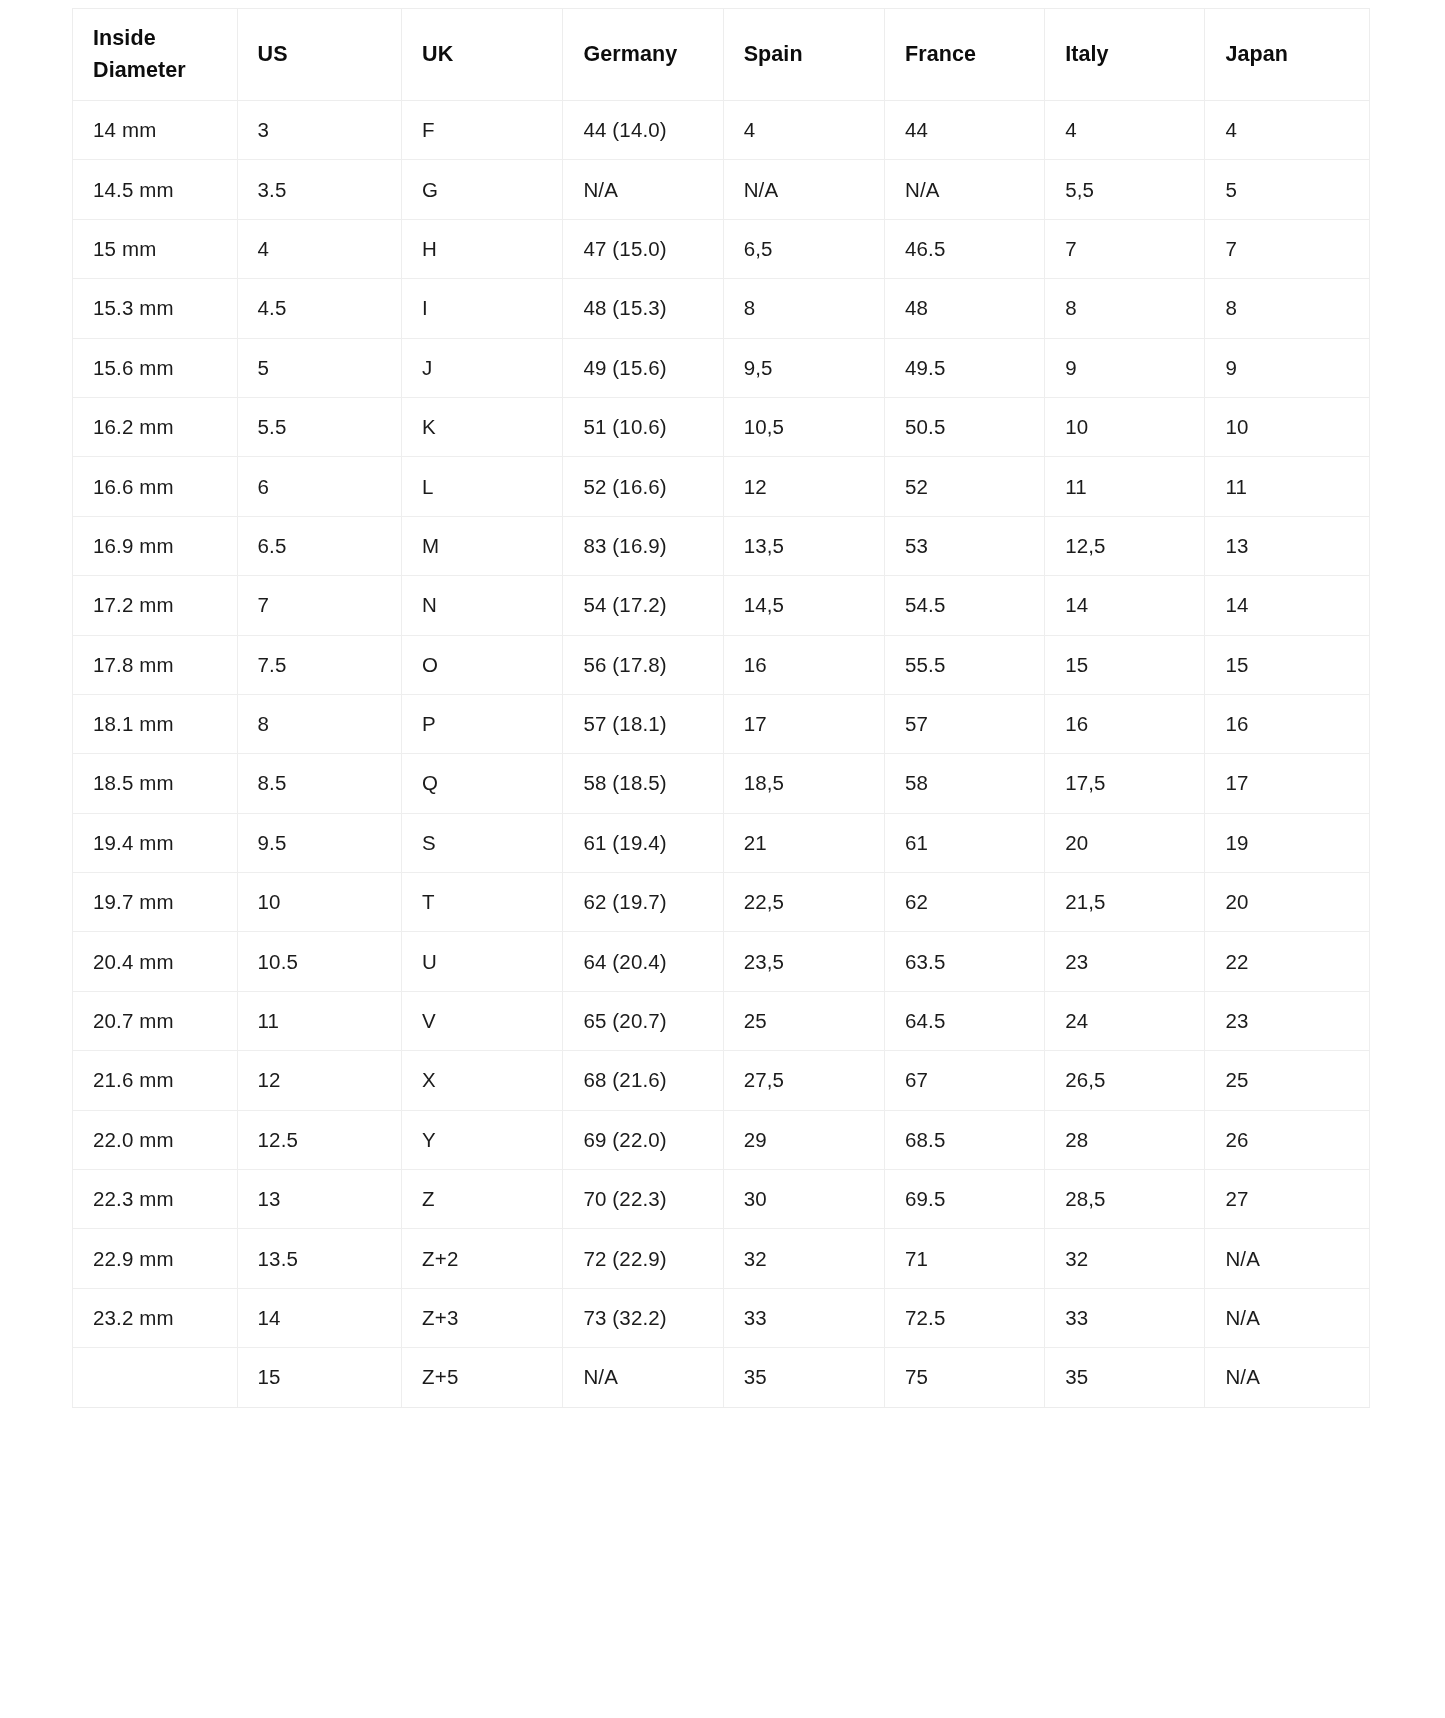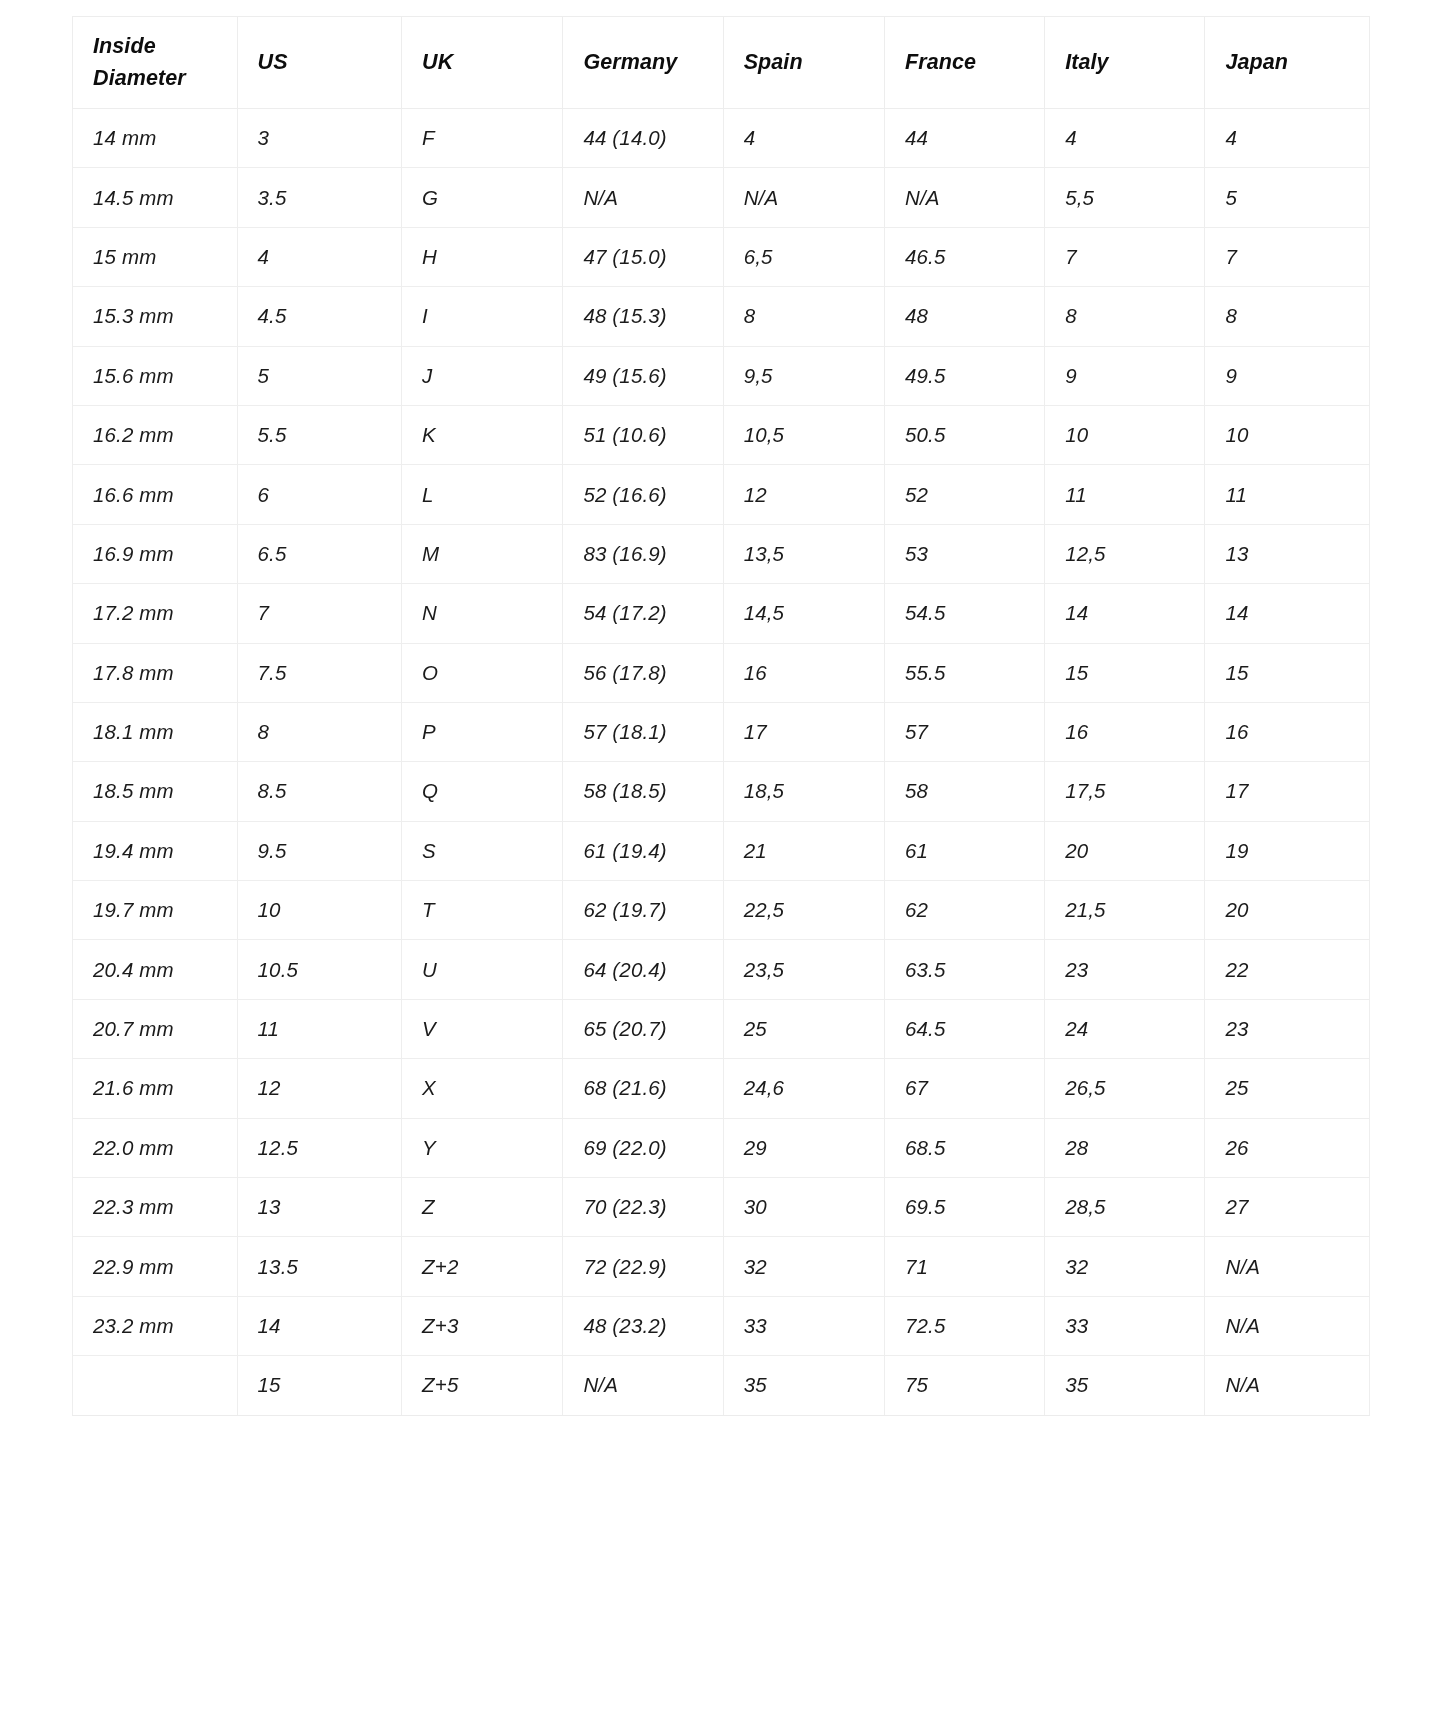--- a/index.html
+++ b/index.html
@@ -22,23 +22,22 @@
     width: 1445px;
     height: 1718px;
     background: #ffffff;
     box-sizing: border-box;
   }
 
   
   #size-table-wrap {
     position: absolute;
     left: 72px;
-    top: 16px;
+    top: 8px;
     width: 1266px;
-    font-style: italic;
   }
 
   table.size-table {
     border-collapse: collapse;
     width: 1298px;
     table-layout: fixed;
     background: #ffffff;
   }
 
   table.size-table col.c-diam   { width: 152px; }
@@ -279,21 +278,21 @@
             <td>25</td>
             <td>64.5</td>
             <td>24</td>
             <td>23</td>
           </tr>
           <tr>
             <td>21.6 mm</td>
             <td>12</td>
             <td>X</td>
             <td>68 (21.6)</td>
-            <td>24,6</td>
+            <td>27,5</td>
             <td>67</td>
             <td>26,5</td>
             <td>25</td>
           </tr>
           <tr>
             <td>22.0 mm</td>
             <td>12.5</td>
             <td>Y</td>
             <td>69 (22.0)</td>
             <td>29</td>
@@ -318,21 +317,21 @@
             <td>72 (22.9)</td>
             <td>32</td>
             <td>71</td>
             <td>32</td>
             <td>N/A</td>
           </tr>
           <tr>
             <td>23.2 mm</td>
             <td>14</td>
             <td>Z+3</td>
-            <td>48 (23.2)</td>
+            <td>73 (32.2)</td>
             <td>33</td>
             <td>72.5</td>
             <td>33</td>
             <td>N/A</td>
           </tr>
           <tr>
             <td></td>
             <td>15</td>
             <td>Z+5</td>
             <td>N/A</td>

